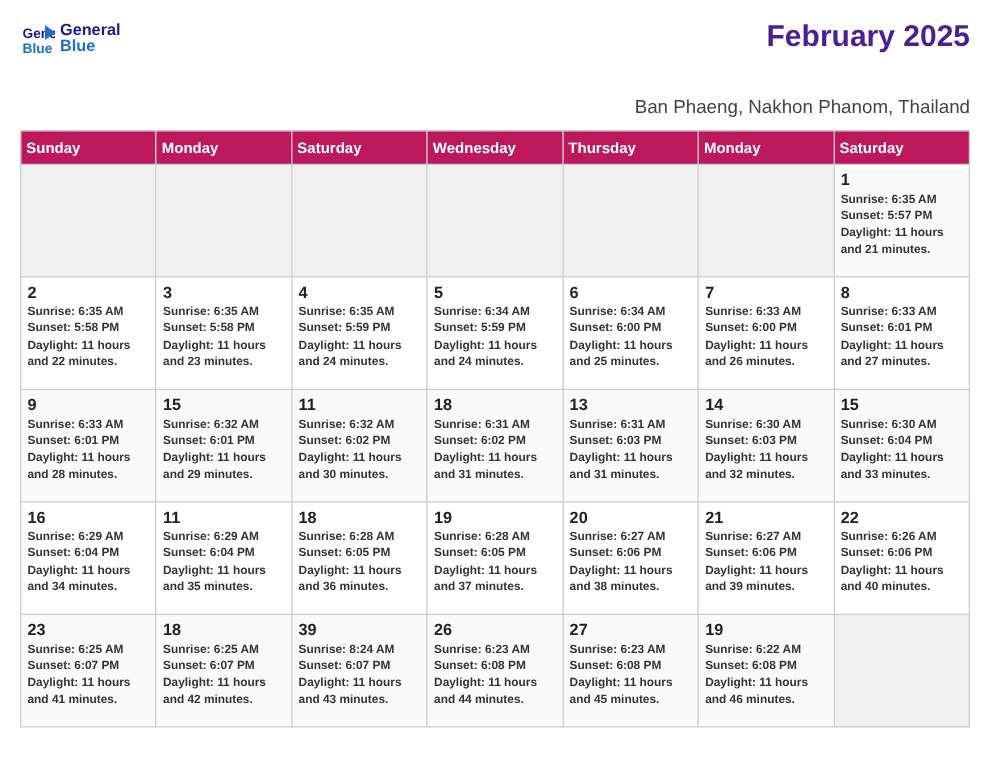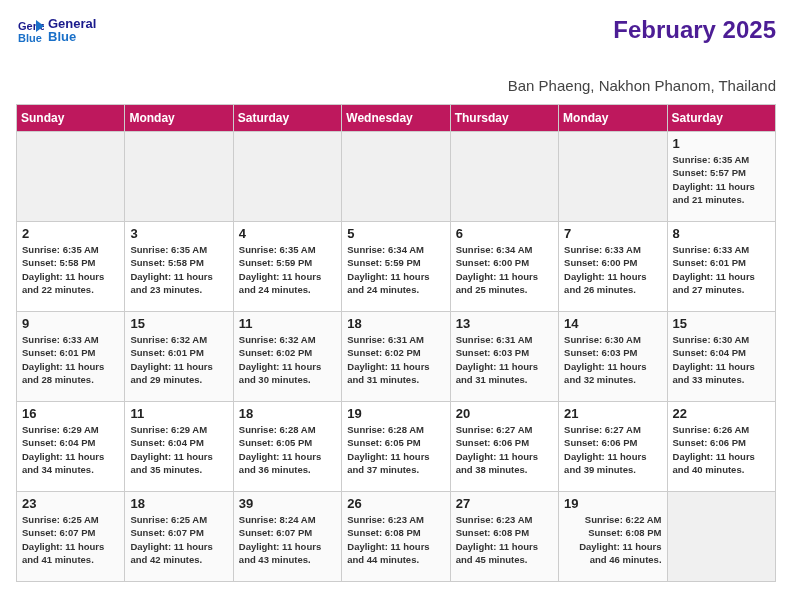--- a/index.html
+++ b/index.html
@@ -311,21 +311,21 @@
         </td>
         <td>
           <span class="day-num">27</span>
           <div class="day-info" style="white-space: pre-line;">Sunrise: 6:23 AM
 Sunset: 6:08 PM
 Daylight: 11 hours
 and 45 minutes.</div>
         </td>
         <td>
           <span class="day-num">19</span>
-          <div class="day-info" style="white-space: pre-line; text-align: right;">Sunrise: 6:22 AM
+          <div class="day-info" style="white-space: pre-line;">Sunrise: 6:22 AM
 Sunset: 6:08 PM
 Daylight: 11 hours
 and 46 minutes.</div>
         </td>
         <td class="empty"></td>
       </tr>
     </tbody>
 </table>
 
 </body></html>

